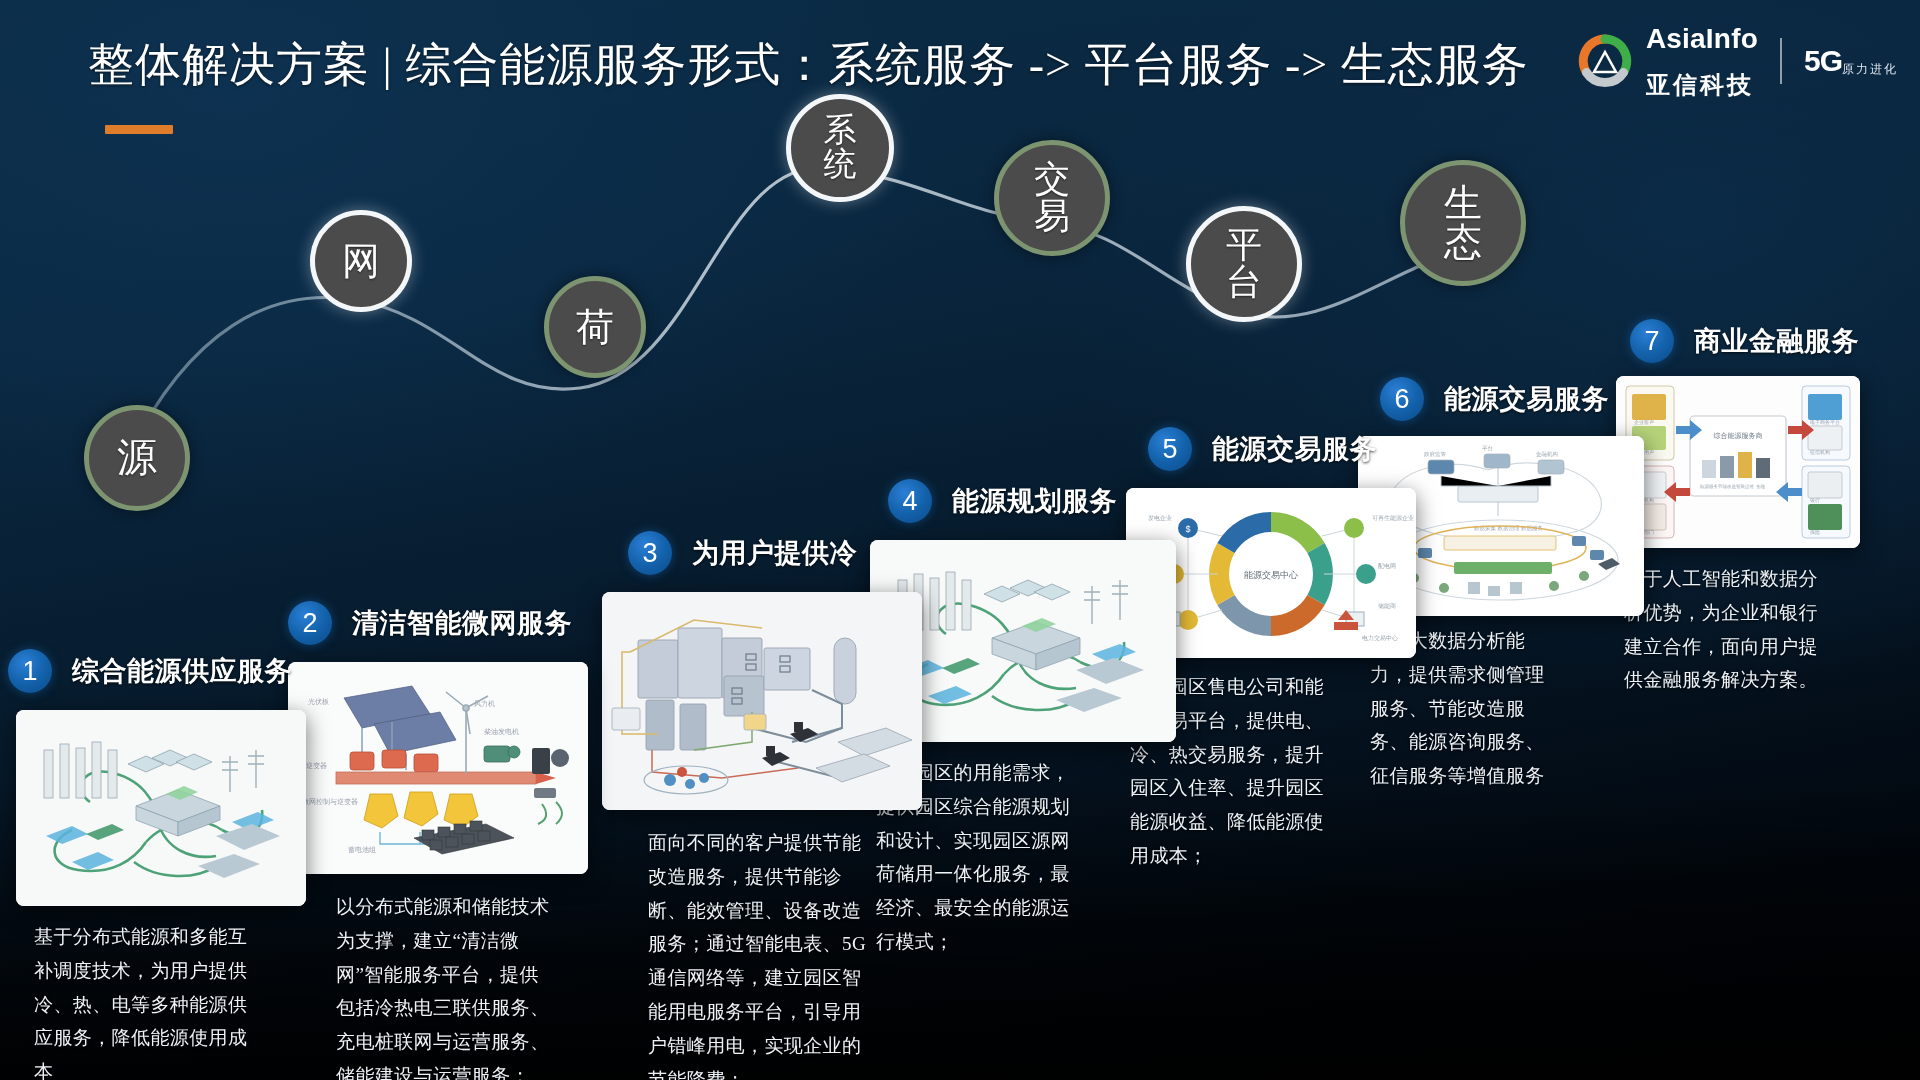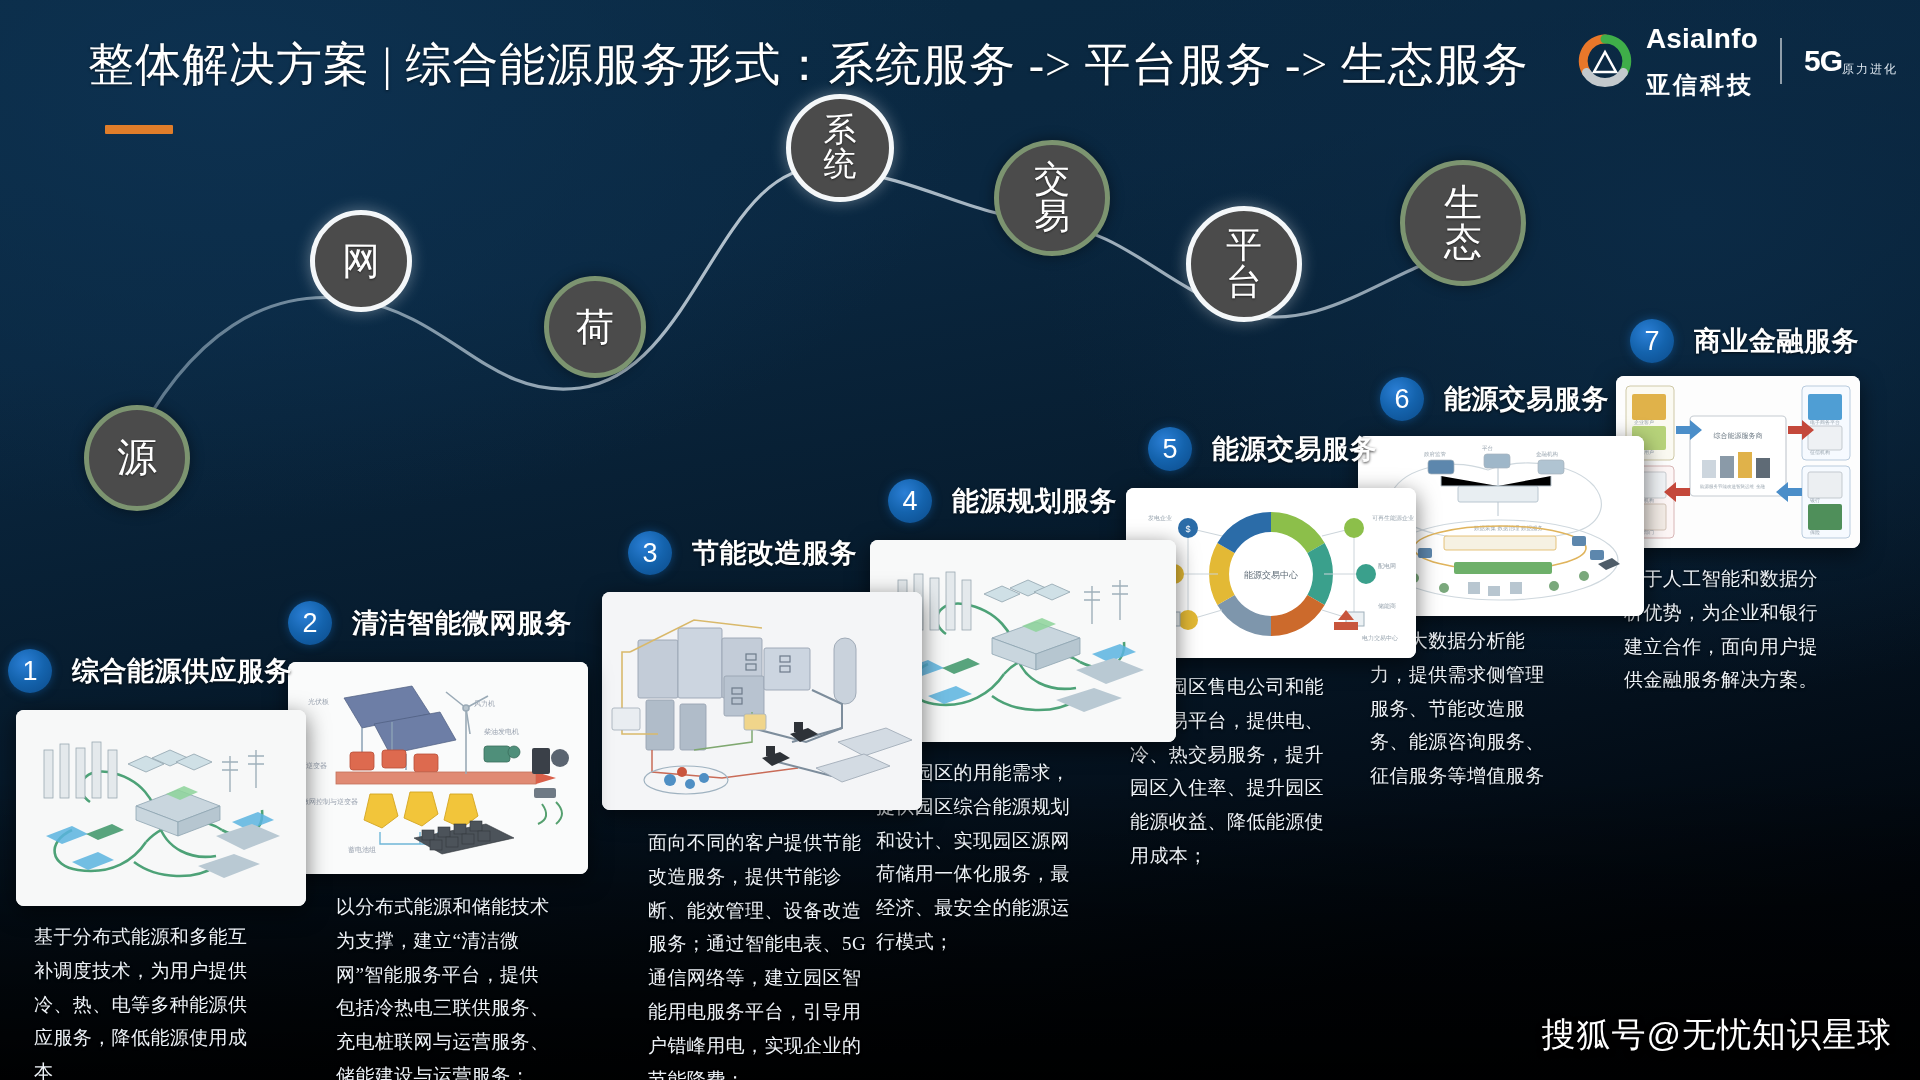--- a/index.html
+++ b/index.html
@@ -303,21 +303,21 @@
           <path d="M268 140 q12 12 0 22"></path>
         </g>
       </svg>
     </div>
     <div class="desc" style="left:48px;top:290px;width:216px;">以分布式能源和储能技术为支撑，建立“清洁微网”智能服务平台，提供包括冷热电三联供服务、充电桩联网与运营服务、储能建设与运营服务；</div>
   </div>
 
   <div class="card" style="left:628px;top:530px;z-index:29;">
     <div class="headline">
       <div class="badge">3</div>
-      <div class="cardtitle">节能改造服务</div>
+      <div class="cardtitle">为用户提供冷</div>
     </div>
     <div class="thumb" style="left:-26px;top:62px;width:320px;height:218px;">
       <svg width="320" height="218" viewBox="0 0 320 218">
         <rect width="320" height="218" fill="#f4f5f7"></rect>
         <g fill="#c3ccd8" stroke="#99a4b2" stroke-width=".9">
           <rect x="36" y="48" width="40" height="58" rx="2"></rect>
           <rect x="76" y="36" width="44" height="70" rx="2" fill="#ccd5e0"></rect>
           <rect x="120" y="46" width="40" height="60" rx="2"></rect>
           <rect x="122" y="84" width="40" height="40" rx="2" fill="#b8c3d0"></rect>
           <rect x="162" y="56" width="46" height="42" rx="2" fill="#ccd5e0"></rect>
@@ -601,15 +601,14 @@
           <text x="84" y="112">能源服务</text>
             <text x="102" y="112">节能改造</text>
           <text x="120" y="112">智慧运维</text>
             <text x="140" y="112">金融</text>
         </g>
       </svg>
     </div>
     <div class="desc" style="left:-6px;top:244px;width:198px;">基于人工智能和数据分析优势，为企业和银行建立合作，面向用户提供金融服务解决方案。</div>
   </div>
 
-  <div class="watermark">搜狐号@无忧知识星球</div>
 
 </div>
 
 </body></html>

